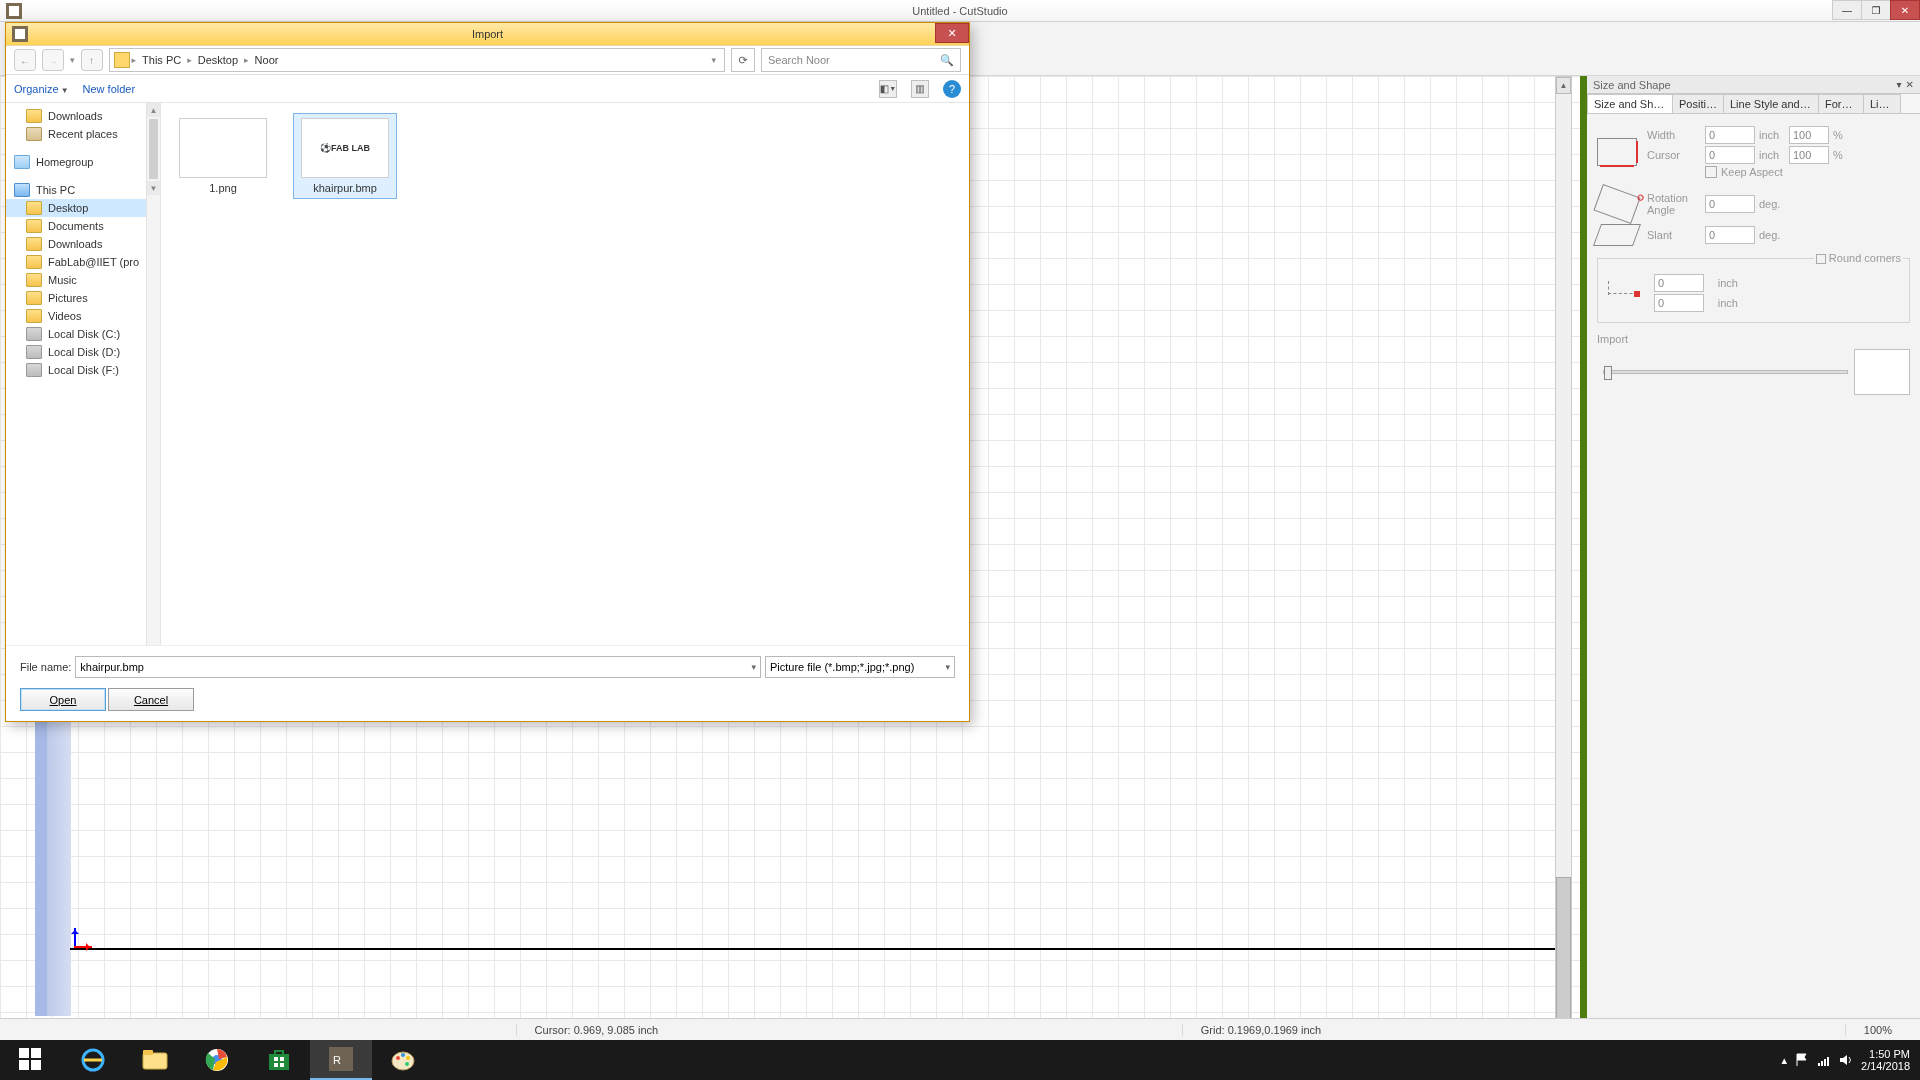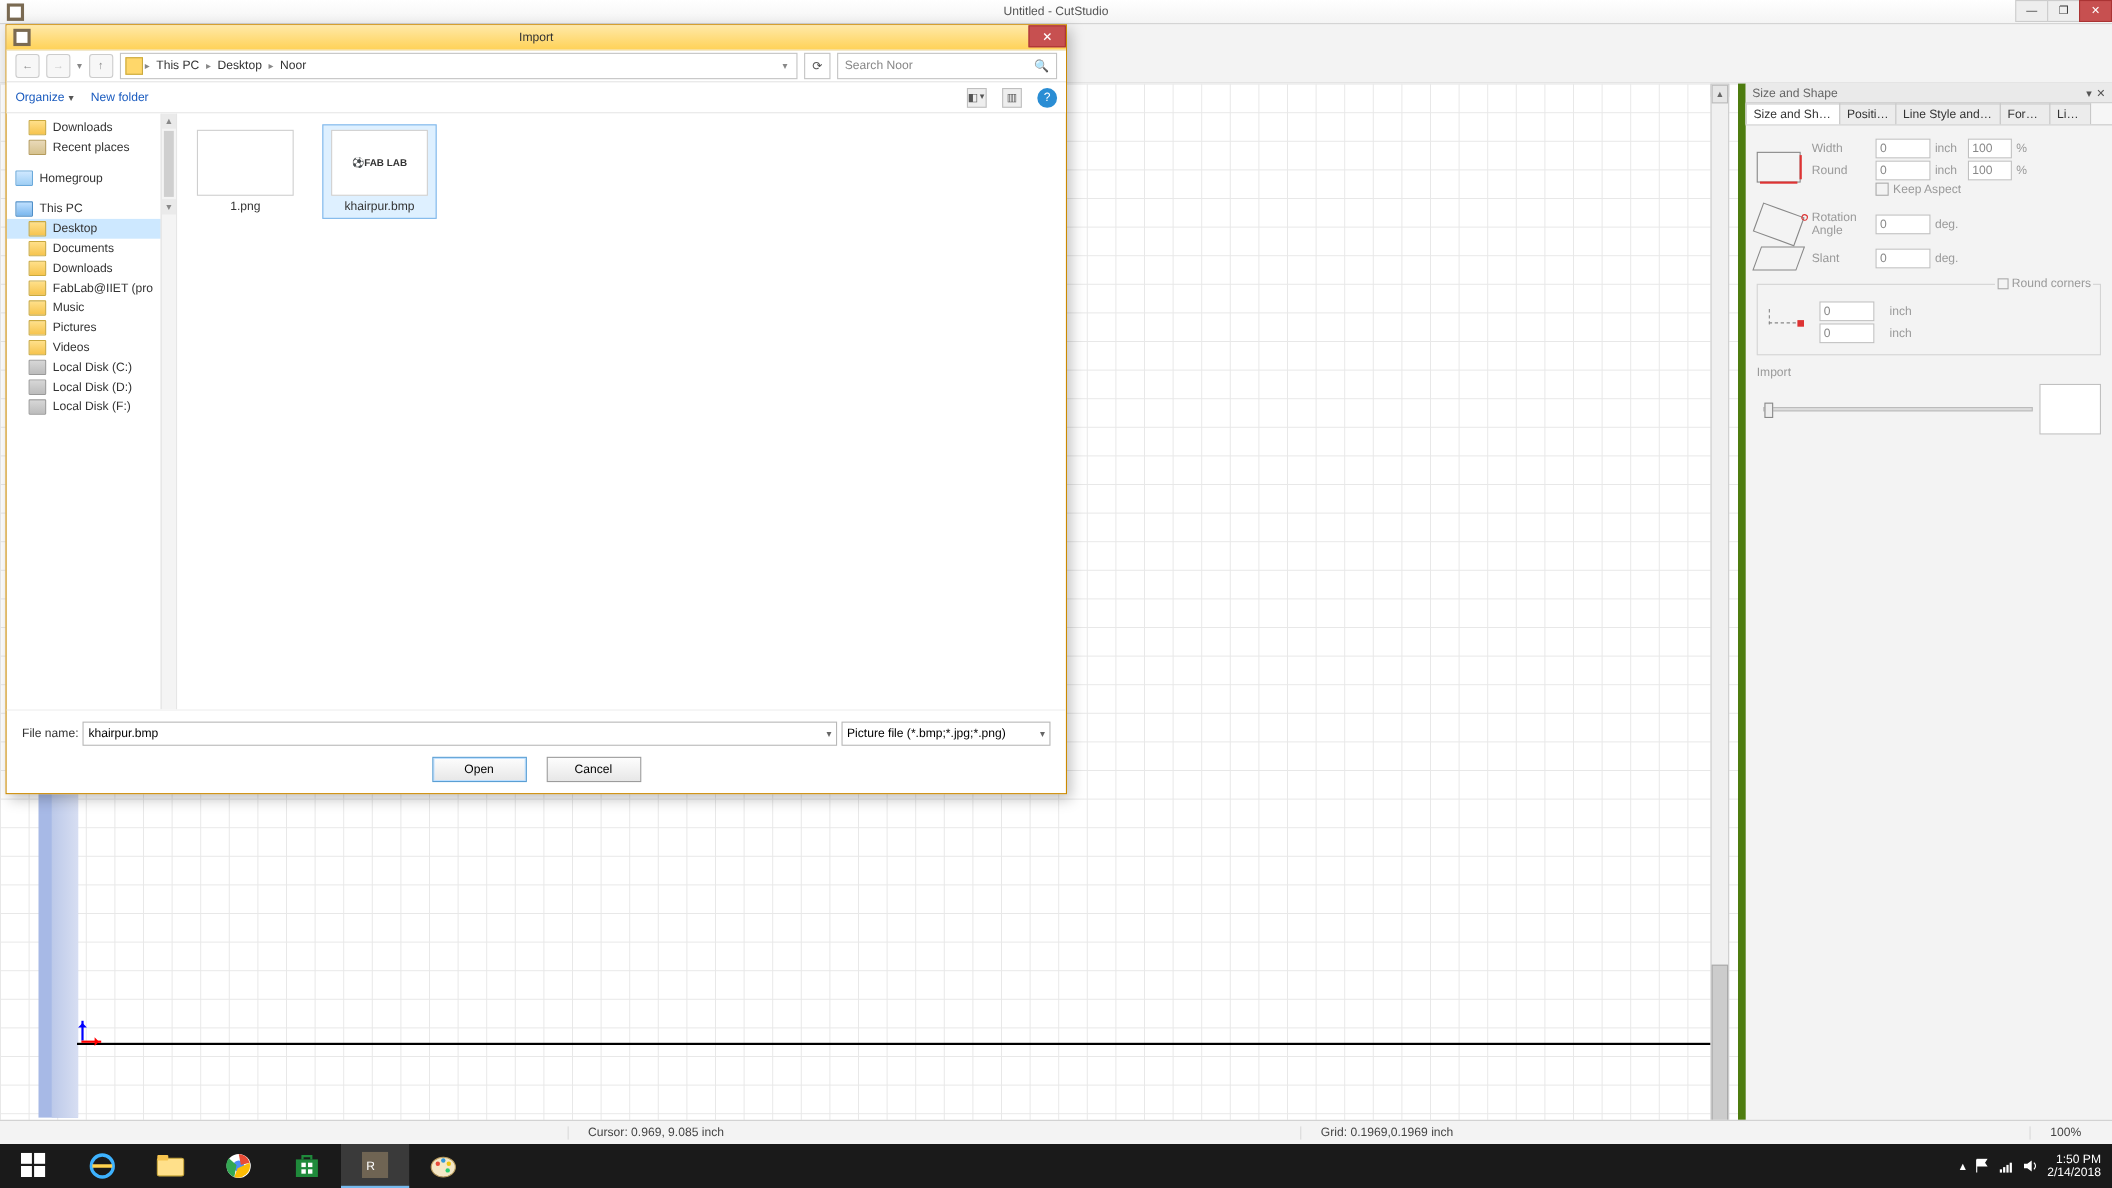--- a/index.html
+++ b/index.html
@@ -118,21 +118,21 @@
 .file-item{ width:104px; display:flex; flex-direction:column; align-items:center; gap:4px; padding:4px; border:1px solid transparent;}
 .file-item.selected{ border:1px solid #7eb6ea; background:#def0ff;}
 .file-thumb{ width:88px; height:60px; border:1px solid #cfcfcf; background:#fff; display:flex; align-items:center; justify-content:center; font-size:9px; color:#333; font-weight:bold;}
 .file-label{ color:#333;}
 
 .dlg-bottom{ padding:10px 14px; display:flex; flex-direction:column; gap:10px; border-top:1px solid #eee;}
 .fn-row{ display:flex; align-items:center; gap:4px;}
 .fn-row label{ color:#333;}
 .fn-input{ flex:1; height:22px; border:1px solid #b8b8b8; padding:0 4px; display:flex; align-items:center; justify-content:space-between;}
 .ft-select{ width:190px; height:22px; border:1px solid #b8b8b8; padding:0 4px; display:flex; align-items:center; justify-content:space-between;}
-.btn-row{ display:flex; justify-content:center; gap:18px;}
+.btn-row{ display:flex; justify-content:flex-start; gap:2px;text-decoration:underline;}
 .btn{ width:86px; height:23px; border:1px solid #9c9c9c; background:linear-gradient(#fdfdfd,#e7e7e7); display:flex; align-items:center; justify-content:center;}
 .btn.primary{ border:1px solid #5a9fd4; box-shadow:inset 0 0 0 1px #bfe0ff;}
 svg{display:block;}
 </style>
 </head>
 <body>
 
 <div class="app-titlebar">
   <span class="icon">
     <svg width="16" height="16">
@@ -197,21 +197,21 @@
         </div>
         <div style="flex:1">
           <div class="row">
             <label>Width</label>
             <div class="val">0</div>
             <span class="unit">inch</span>
             <div class="val val2">100</div>
             <span class="unit" style="width:12px">%</span>
           </div>
           <div class="row">
-            <label>Round</label>
+            <label>Cursor</label>
             <div class="val">0</div>
             <span class="unit">inch</span>
             <div class="val val2">100</div>
             <span class="unit" style="width:12px">%</span>
           </div>
           <div class="row" style="margin-left:58px">
             <span style="width:12px;height:12px;border:1px solid #aaa;margin-right:4px"></span>
             <span>Keep Aspect</span>
           </div>
         </div>

